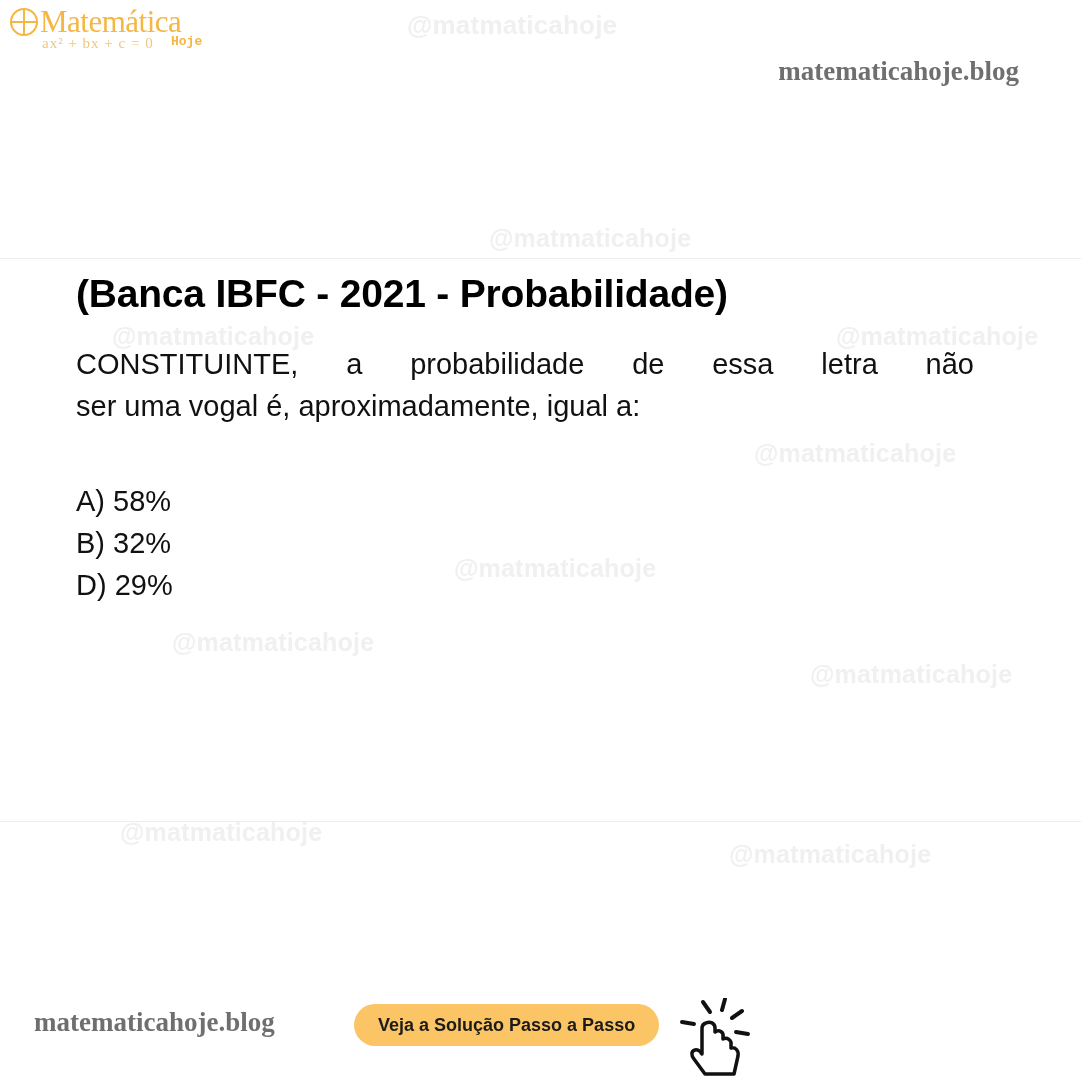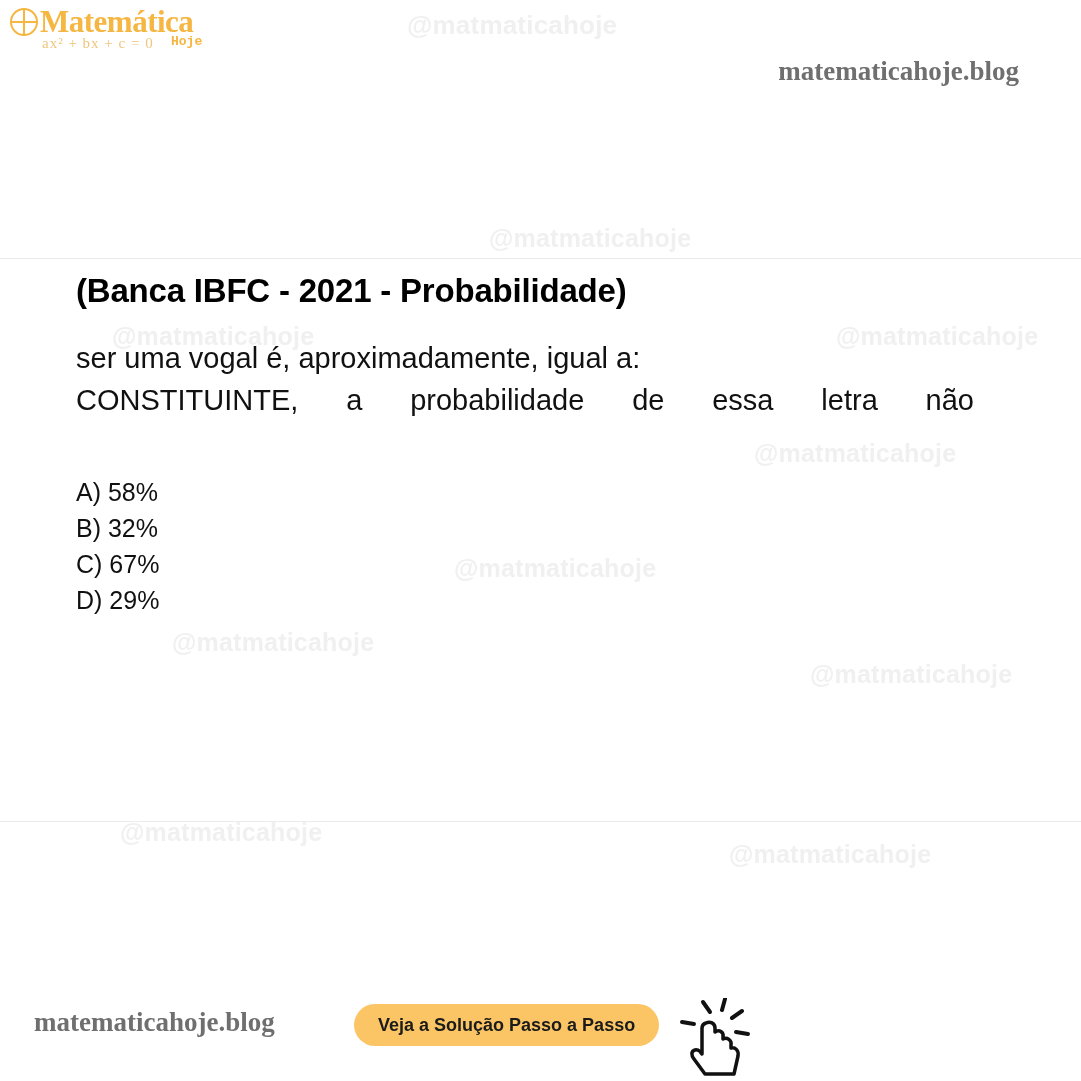--- a/index.html
+++ b/index.html
@@ -62,21 +62,21 @@
     width: 28px;
     height: 2px;
     margin-top: -1px;
     background: #f5b642;
   }
   .logo-word {
     position: absolute;
     left: 32px;
     top: 0px;
     font-size: 31px;
-    font-weight: 700;
+    font-weight: 400;
     color: #f5b642;
     font-family: "Liberation Serif", serif;
     letter-spacing: -0.5px;
   }
   .logo-formula {
     position: absolute;
     left: 34px;
     top: 31px;
     font-size: 15px;
     color: #efc67d;
@@ -116,40 +116,40 @@
   .hr.bottom { top: 821px; }
 
   
   .q-wrap {
     position: absolute;
     left: 76px;
     top: 272px;
     width: 900px;
   }
   .q-title {
-    font-size: 33px;
+    font-size: 39px;
     font-weight: 700;
     color: #000;
     margin: 0 0 28px 0;
     letter-spacing: -0.2px;
   }
   .q-body {
     font-size: 29px;
     color: #111;
     line-height: 1.44;
     text-align: justify;
     width: 898px;
     margin: 0;
   }
 
   .options {
     margin-top: 52px;
   }
   .opt {
-    font-size: 25px;
+    font-size: 29px;
     color: #111;
     line-height: 1.45;
     white-space: pre;
   }
 
   
   .footer-brand {
     position: absolute;
     left: 34px;
     top: 1007px;
@@ -210,28 +210,27 @@
 
 <div class="site-top">matematicahoje.blog</div>
 
 <div class="hr top"></div>
 <div class="hr bottom"></div>
 
 <div class="q-wrap">
   <h1 class="q-title">(Banca IBFC - 2021 - Probabilidade)</h1>
 
   <p class="q-body">
+    <span style="display:block; text-align:justify; text-align-last:justify;">CONSTITUINTE, a probabilidade de essa letra não</span>
     <span style="display:block;">ser uma vogal é, aproximadamente, igual a:</span>
-    <span style="display:block; text-align:justify; text-align-last:justify;">CONSTITUINTE, a probabilidade de essa letra não</span>
   </p>
 
   <div class="options">
     <div class="opt">A) 58%</div>
     <div class="opt">B) 32%</div>
-    <div class="opt">C) 67%</div>
     <div class="opt">D) 29%</div>
   </div>
 </div>
 
 <div class="footer-brand">matematicahoje.blog</div>
 
 <button class="cta">Veja a Solução Passo a Passo</button>
 
 <svg class="cursor-icon" viewBox="0 0 86 80">
   <g stroke="#111" stroke-width="4" stroke-linecap="round" fill="none">

